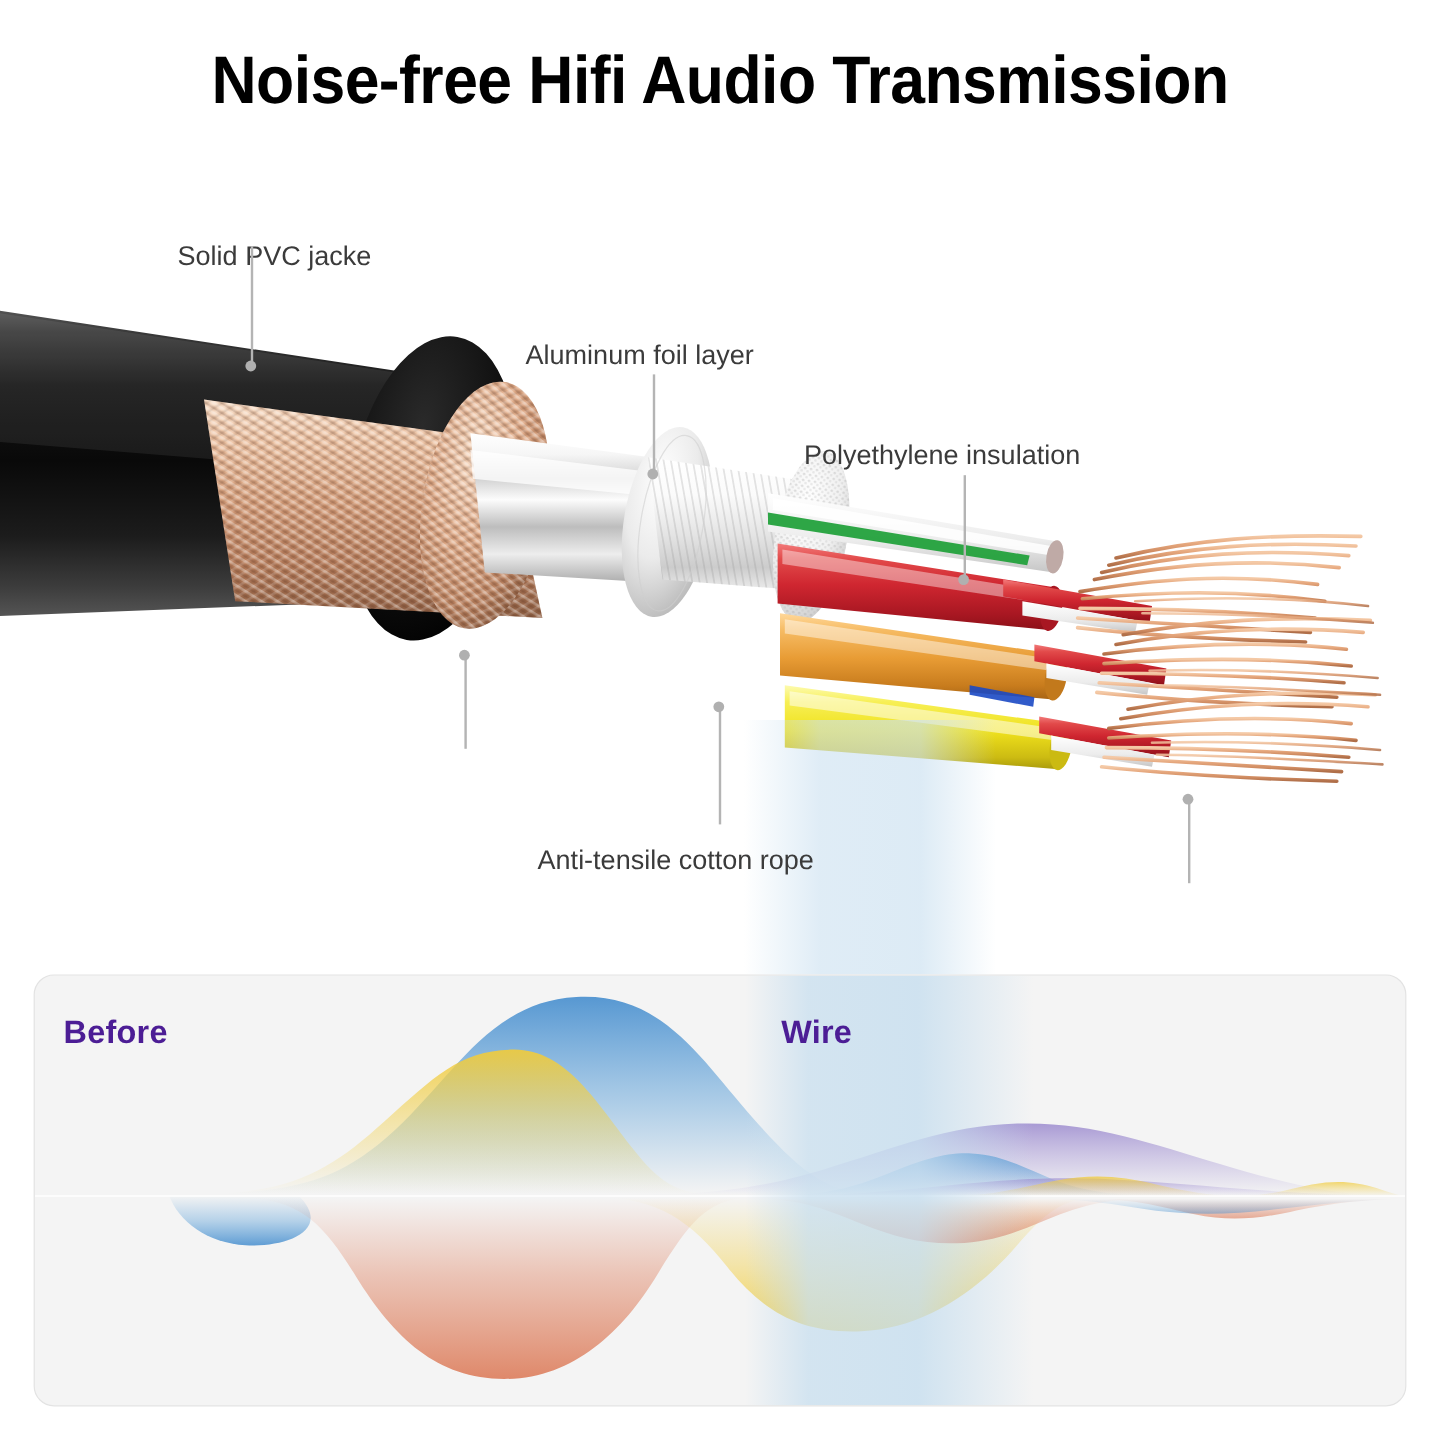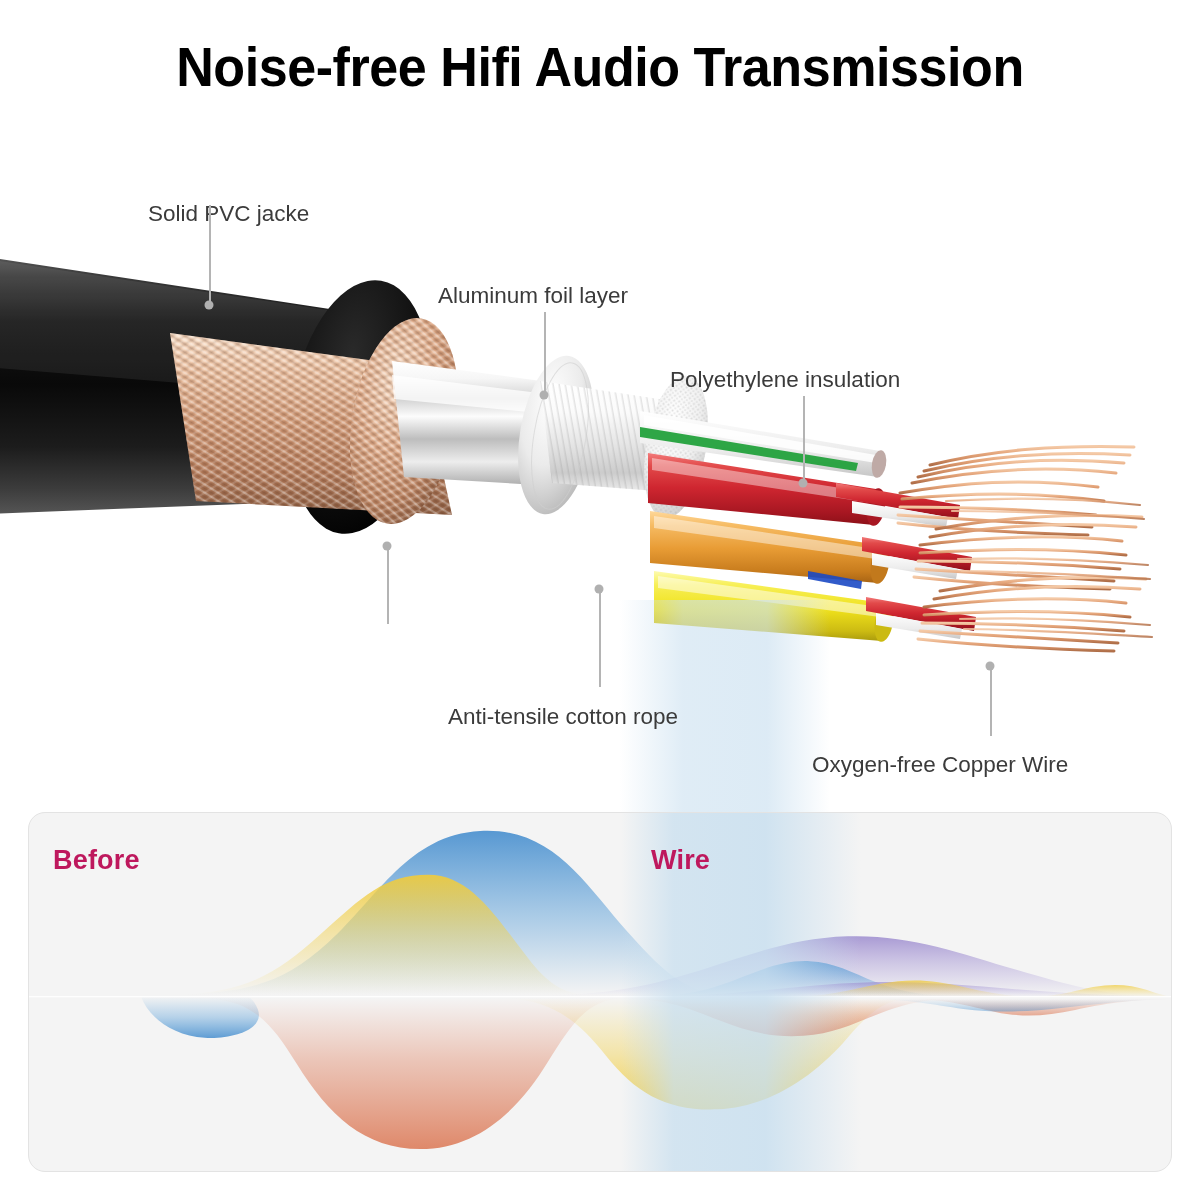--- a/index.html
+++ b/index.html
@@ -43,21 +43,21 @@
   #panel{
     position:absolute; left:28px; top:812px; width:1144px; height:360px;
     background:#f4f4f4;
     border:1px solid #e3e3e3;
     border-radius:17px;
     overflow:hidden;
   }
   .panel-label{
     position:absolute; top:32px;
     font-family:"Liberation Sans", sans-serif;
-    font-size:27px; font-weight:bold; color:#be185d;
+    font-size:27px; font-weight:bold; color:#4c1d95;
     letter-spacing:.2px;
   }
   #lbl-before{ left:24px; }
   #lbl-after { left:622px; }
 
   
   .band{
     position:absolute; top:0; bottom:0; left:592px; width:240px;
     background:linear-gradient(90deg, rgba(205,226,240,0) 0%, rgba(200,223,239,.75) 22%,
               rgba(198,222,239,.8) 60%, rgba(205,228,242,0) 100%);
@@ -316,21 +316,20 @@
   <div class="leader" style="left:803px; top:396px; height:87px;"></div>
   <div class="dot" style="left:803px; top:483px;"></div>
 
   <div class="leader" style="left:387px; top:546px; height:78px;"></div>
   <div class="dot" style="left:387px; top:546px;"></div>
 
   <div class="lbl" style="left:436px; top:703px;margin-left:12px;">Anti-tensile cotton rope</div>
   <div class="leader" style="left:599px; top:589px; height:98px;"></div>
   <div class="dot" style="left:599px; top:589px;"></div>
 
-  <div class="lbl" style="left:812px; top:751px;">Oxygen-free Copper Wire</div>
   <div class="leader" style="left:990px; top:666px; height:70px;"></div>
   <div class="dot" style="left:990px; top:666px;"></div>
 
   <div id="panel">
 
     <svg id="wave" viewBox="0 0 1144 360" preserveAspectRatio="none">
       <defs>
         <linearGradient id="wBlueUp" x1="0" y1="1" x2="0" y2="0">
           <stop offset="0" stop-color="#5a9fd8" stop-opacity="0"></stop>
           <stop offset="0.45" stop-color="#5a9fd8" stop-opacity="0.45"></stop>

